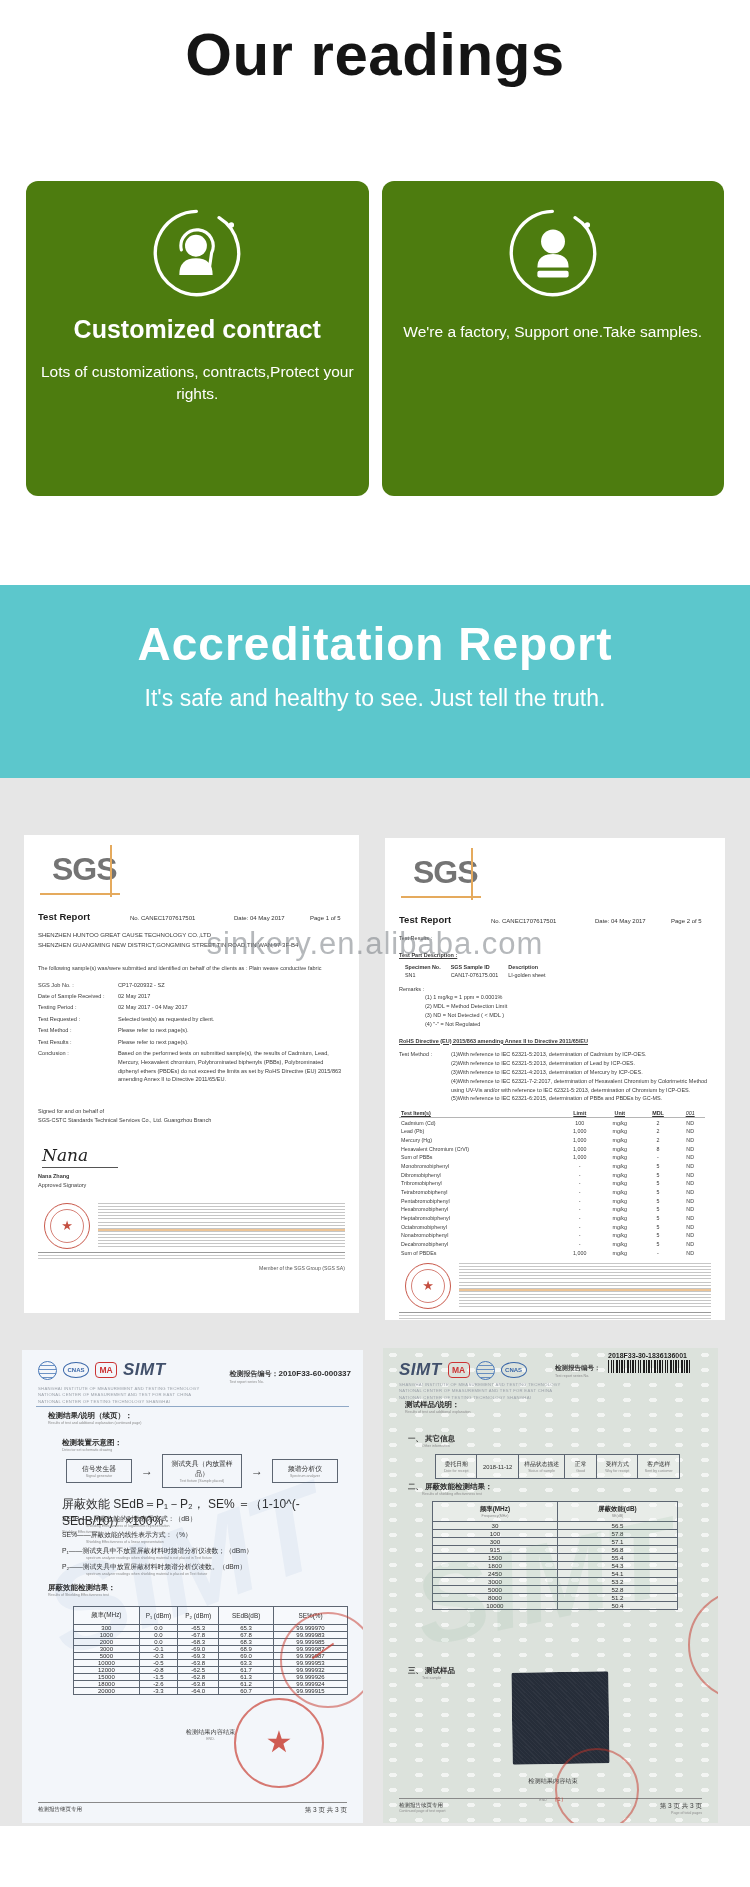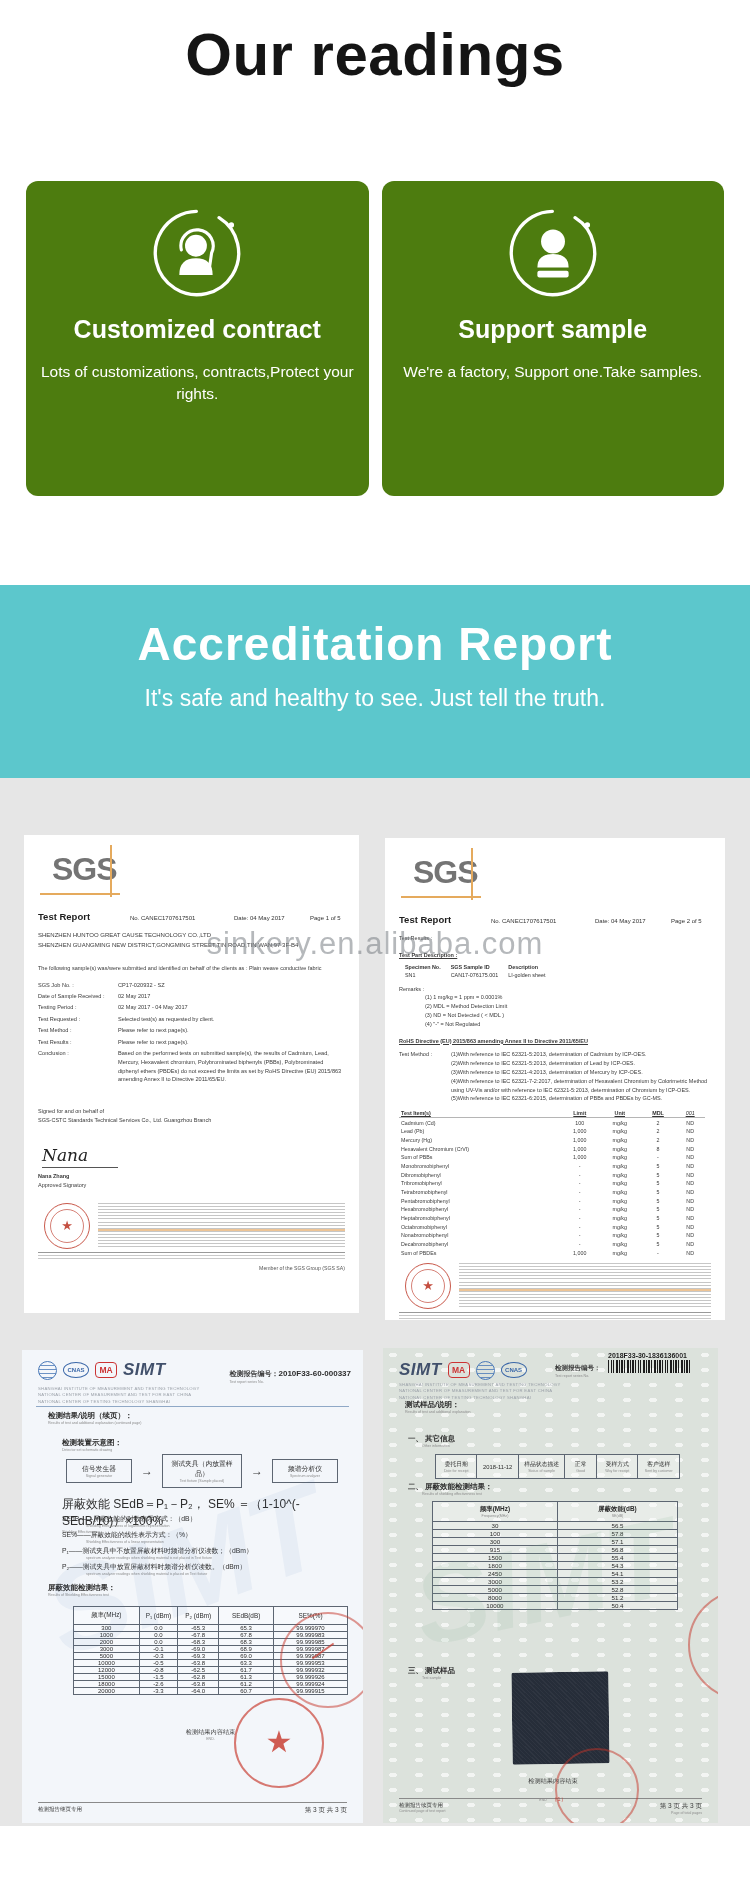--- a/index.html
+++ b/index.html
@@ -126,21 +126,20 @@
   <div class="card">
     <div class="card-icon">
       <svg viewBox="0 0 96 96" width="100" height="100">
         <circle cx="48" cy="48" r="40" fill="none" stroke="#fff" stroke-width="3.2" stroke-dasharray="228 24" stroke-linecap="round" transform="rotate(-58 48 48)"></circle>
         <circle cx="81" cy="21" r="2.6" fill="#fff"></circle>
         <circle cx="48" cy="37" r="11.5" fill="#fff"></circle>
         <path d="M33 62 Q33 49 48 49 Q63 49 63 62 Z" fill="#fff"></path>
         <rect x="33" y="65" width="30" height="6.5" rx="2" fill="#fff"></rect>
       </svg>
     </div>
-    <div class="card-title">Support sample</div>
     <div class="card-body">We're a factory, Support one.Take samples.</div>
   </div>
 
 </div>
 
 <div class="band">
   <div class="band-title">Accreditation Report</div>
   <div class="band-sub">It's safe and healthy to see. Just tell the truth.</div>
 </div>
 

